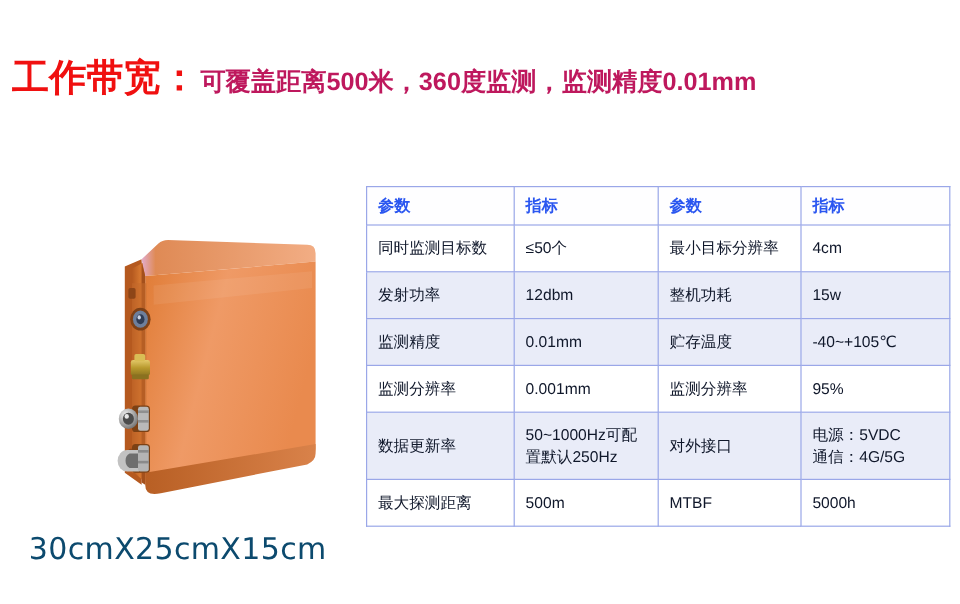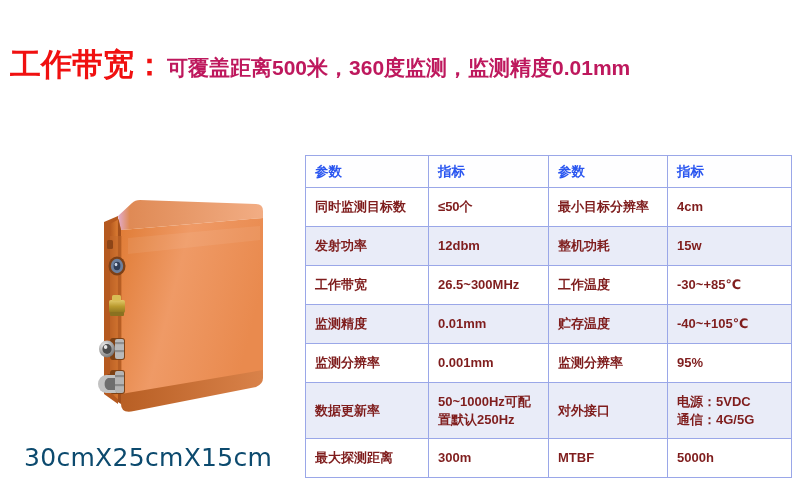--- a/index.html
+++ b/index.html
@@ -74,23 +74,23 @@
   #spec-table col.c1 { width: 123px; }
   #spec-table col.c2 { width: 120px; }
   #spec-table col.c3 { width: 119px; }
   #spec-table col.c4 { width: 124px; }
 
   #spec-table td, #spec-table th {
     border: 1px solid #9aa7e8;
     padding: 0 9px;
     text-align: left;
     vertical-align: middle;
-    font-weight: bold;
+    font-weight: normal;
     line-height: 1.32;
-    color: #7f1d1d;
+    color: #0f172a;
   }
   #spec-table thead th {
     height: 31px;
     color: #2a56f0;
     font-weight: bold;
     background: #fefeff;
     font-size: 13.5px;
   }
   #spec-table tbody tr { height: 39px; }
   #spec-table tbody tr.alt td { background: #e9ecf8; }
@@ -216,26 +216,20 @@
       <td>≤50个</td>
       <td>最小目标分辨率</td>
       <td>4cm</td>
     </tr>
     <tr class="alt">
       <td>发射功率</td>
       <td>12dbm</td>
       <td>整机功耗</td>
       <td>15w</td>
     </tr>
-    <tr class="plain">
-      <td>工作带宽</td>
-      <td>26.5~300MHz</td>
-      <td>工作温度</td>
-      <td>-30~+85℃</td>
-    </tr>
     <tr class="alt">
       <td>监测精度</td>
       <td>0.01mm</td>
       <td>贮存温度</td>
       <td>-40~+105℃</td>
     </tr>
     <tr class="plain">
       <td>监测分辨率</td>
       <td>0.001mm</td>
       <td>监测分辨率</td>
@@ -243,18 +237,18 @@
     </tr>
     <tr class="alt tall">
       <td>数据更新率</td>
       <td class="cell-multi">50~1000Hz可配置默认250Hz</td>
       <td>对外接口</td>
       <td class="cell-multi">电源：5VDC
 通信：4G/5G</td>
     </tr>
     <tr class="plain">
       <td>最大探测距离</td>
-      <td>300m</td>
+      <td>500m</td>
       <td>MTBF</td>
       <td>5000h</td>
     </tr>
   </tbody>
 </table>
 
 </body></html>

